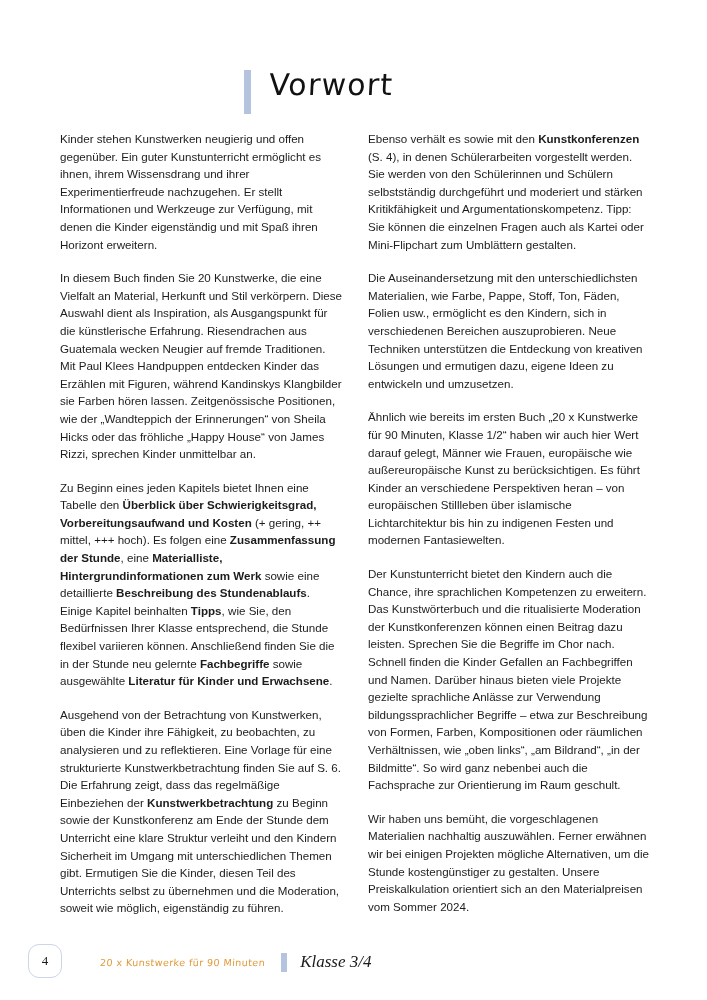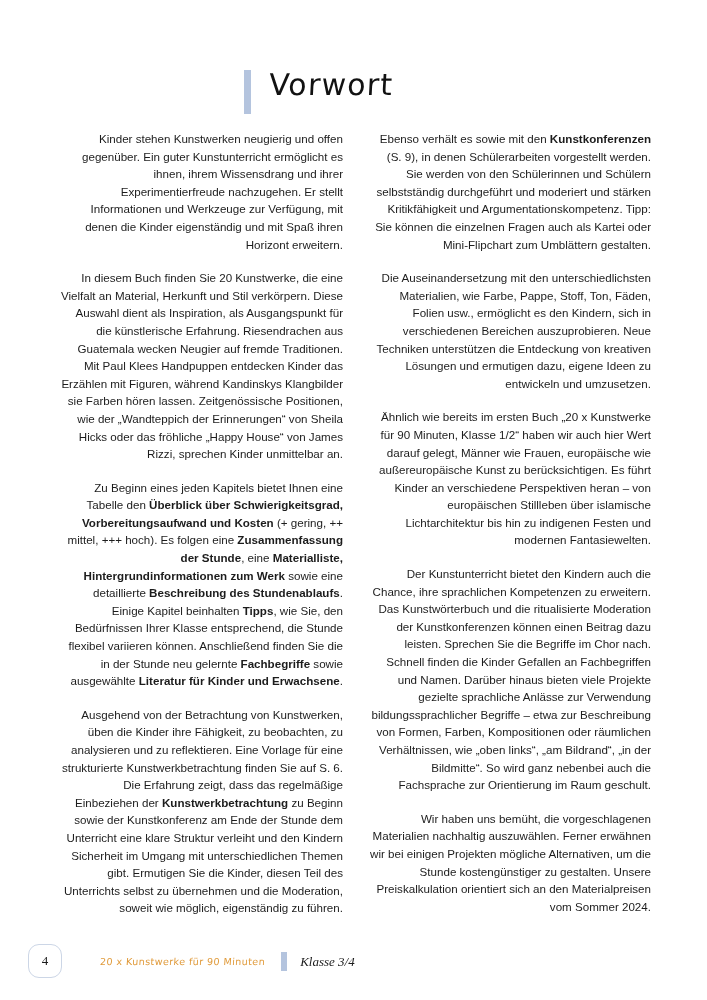--- a/index.html
+++ b/index.html
@@ -62,21 +62,21 @@
   }
   .col {
     width: 283px;
   }
   .col p {
     margin: 0 0 16px 0;
     font-family: "Liberation Sans", sans-serif;
     font-size: 11.6px;
     line-height: 17.6px;
     color: #1c1c1c;
-    text-align: right;
+    text-align: left;
     hyphens: manual;
   }
   .col p:last-child { margin-bottom: 13px; }
   .col b { font-weight: 700; }
 
   
   .footer {
     position: absolute;
     left: 0;
     bottom: 0;
@@ -117,21 +117,21 @@
   .footer-divider {
     width: 6px;
     height: 19px;
     background: #b4c4de;
     margin: 0 13px 0 16px;
     flex: 0 0 auto;
   }
   .footer-class {
     font-family: "Liberation Serif", serif;
     font-style: italic;
-    font-size: 13px;
+    font-size: 17px;
     color: #1b1b1b;
     white-space: nowrap;
   }
 </style>
 </head>
 <body>
 
 <div class="page">
 
   <div class="title-block">
@@ -140,21 +140,21 @@
   </div>
 
   <div class="columns">
     <div class="col" id="col-left">
         <p><span>Kinder stehen Kunstwerken neugierig und offen gegenüber. Ein guter Kunstunterricht ermöglicht es ihnen, ihrem Wissensdrang und ihrer Experimentierfreude nachzugehen. Er stellt Informationen und Werkzeuge zur Verfügung, mit denen die Kinder eigenständig und mit Spaß ihren Horizont erweitern.</span></p>
         <p><span>In diesem Buch finden Sie 20 Kunstwerke, die eine Vielfalt an Material, Herkunft und Stil verkörpern. Diese Auswahl dient als Inspiration, als Ausgangspunkt für die künstlerische Erfahrung. Riesendrachen aus Guatemala wecken Neugier auf fremde Traditionen. Mit Paul Klees Handpuppen entdecken Kinder das Erzählen mit Figuren, während Kandinskys Klangbilder sie Farben hören lassen. Zeitgenössische Positionen, wie der „Wandteppich der Erinnerungen“ von Sheila Hicks oder das fröhliche „Happy House“ von James Rizzi, sprechen Kinder unmittelbar an.</span></p>
         <p><span>Zu Beginn eines jeden Kapitels bietet Ihnen eine Tabelle den </span><b>Überblick über Schwierigkeitsgrad, Vorbereitungsaufwand und Kosten</b><span> (+ gering, ++ mittel, +++ hoch). Es folgen eine </span><b>Zusammenfassung der Stunde</b><span>, eine </span><b>Materialliste, Hintergrundinformationen zum Werk</b><span> sowie eine detaillierte </span><b>Beschreibung des Stundenablaufs</b><span>. Einige Kapitel beinhalten </span><b>Tipps</b><span>, wie Sie, den Bedürfnissen Ihrer Klasse entsprechend, die Stunde flexibel variieren können. Anschließend finden Sie die in der Stunde neu gelernte </span><b>Fachbegriffe</b><span> sowie ausgewählte </span><b>Literatur für Kinder und Erwachsene</b><span>.</span></p>
         <p><span>Ausgehend von der Betrachtung von Kunstwerken, üben die Kinder ihre Fähigkeit, zu beobachten, zu analysieren und zu reflektieren. Eine Vorlage für eine strukturierte Kunstwerkbetrachtung finden Sie auf S. 6. Die Erfahrung zeigt, dass das regelmäßige Einbeziehen der </span><b>Kunstwerkbetrachtung</b><span> zu Beginn sowie der Kunstkonferenz am Ende der Stunde dem Unterricht eine klare Struktur verleiht und den Kindern Sicherheit im Umgang mit unterschiedlichen Themen gibt. Ermutigen Sie die Kinder, diesen Teil des Unterrichts selbst zu übernehmen und die Moderation, soweit wie möglich, eigenständig zu führen.</span></p>
       </div>
     <div class="col" id="col-right">
-        <p><span>Ebenso verhält es sowie mit den </span><b>Kunstkonferenzen</b><span> (S. 9), in denen Schülerarbeiten vorgestellt werden. Sie werden von den Schülerinnen und Schülern selbstständig durchgeführt und moderiert und stärken Kritikfähigkeit und Argumentationskompetenz. Tipp: Sie können die einzelnen Fragen auch als Kartei oder Mini-Flipchart zum Umblättern gestalten.</span></p>
+        <p><span>Ebenso verhält es sowie mit den </span><b>Kunstkonferenzen</b><span> (S. 4), in denen Schülerarbeiten vorgestellt werden. Sie werden von den Schülerinnen und Schülern selbstständig durchgeführt und moderiert und stärken Kritikfähigkeit und Argumentationskompetenz. Tipp: Sie können die einzelnen Fragen auch als Kartei oder Mini-Flipchart zum Umblättern gestalten.</span></p>
         <p><span>Die Auseinandersetzung mit den unterschiedlichsten Materialien, wie Farbe, Pappe, Stoff, Ton, Fäden, Folien usw., ermöglicht es den Kindern, sich in verschiedenen Bereichen auszuprobieren. Neue Techniken unterstützen die Entdeckung von kreativen Lösungen und ermutigen dazu, eigene Ideen zu entwickeln und umzusetzen.</span></p>
         <p><span>Ähnlich wie bereits im ersten Buch „20 x Kunstwerke für 90 Minuten, Klasse 1/2“ haben wir auch hier Wert darauf gelegt, Männer wie Frauen, europäische wie außereuropäische Kunst zu berücksichtigen. Es führt Kinder an verschiedene Perspektiven heran – von europäischen Stillleben über islamische Lichtarchitektur bis hin zu indigenen Festen und modernen Fantasiewelten.</span></p>
         <p><span>Der Kunstunterricht bietet den Kindern auch die Chance, ihre sprachlichen Kompetenzen zu erweitern. Das Kunstwörterbuch und die ritualisierte Moderation der Kunstkonferenzen können einen Beitrag dazu leisten. Sprechen Sie die Begriffe im Chor nach. Schnell finden die Kinder Gefallen an Fachbegriffen und Namen. Darüber hinaus bieten viele Projekte gezielte sprachliche Anlässe zur Verwendung bildungssprachlicher Begriffe – etwa zur Beschreibung von Formen, Farben, Kompositionen oder räumlichen Verhältnissen, wie „oben links“, „am Bildrand“, „in der Bildmitte“. So wird ganz nebenbei auch die Fachsprache zur Orientierung im Raum geschult.</span></p>
         <p><span>Wir haben uns bemüht, die vorgeschlagenen Materialien nachhaltig auszuwählen. Ferner erwähnen wir bei einigen Projekten mögliche Alternativen, um die Stunde kostengünstiger zu gestalten. Unsere Preiskalkulation orientiert sich an den Materialpreisen vom Sommer 2024.</span></p>
       </div>
   </div>
 
   <div class="footer">
     <div class="page-number">
       <span>4</span>

